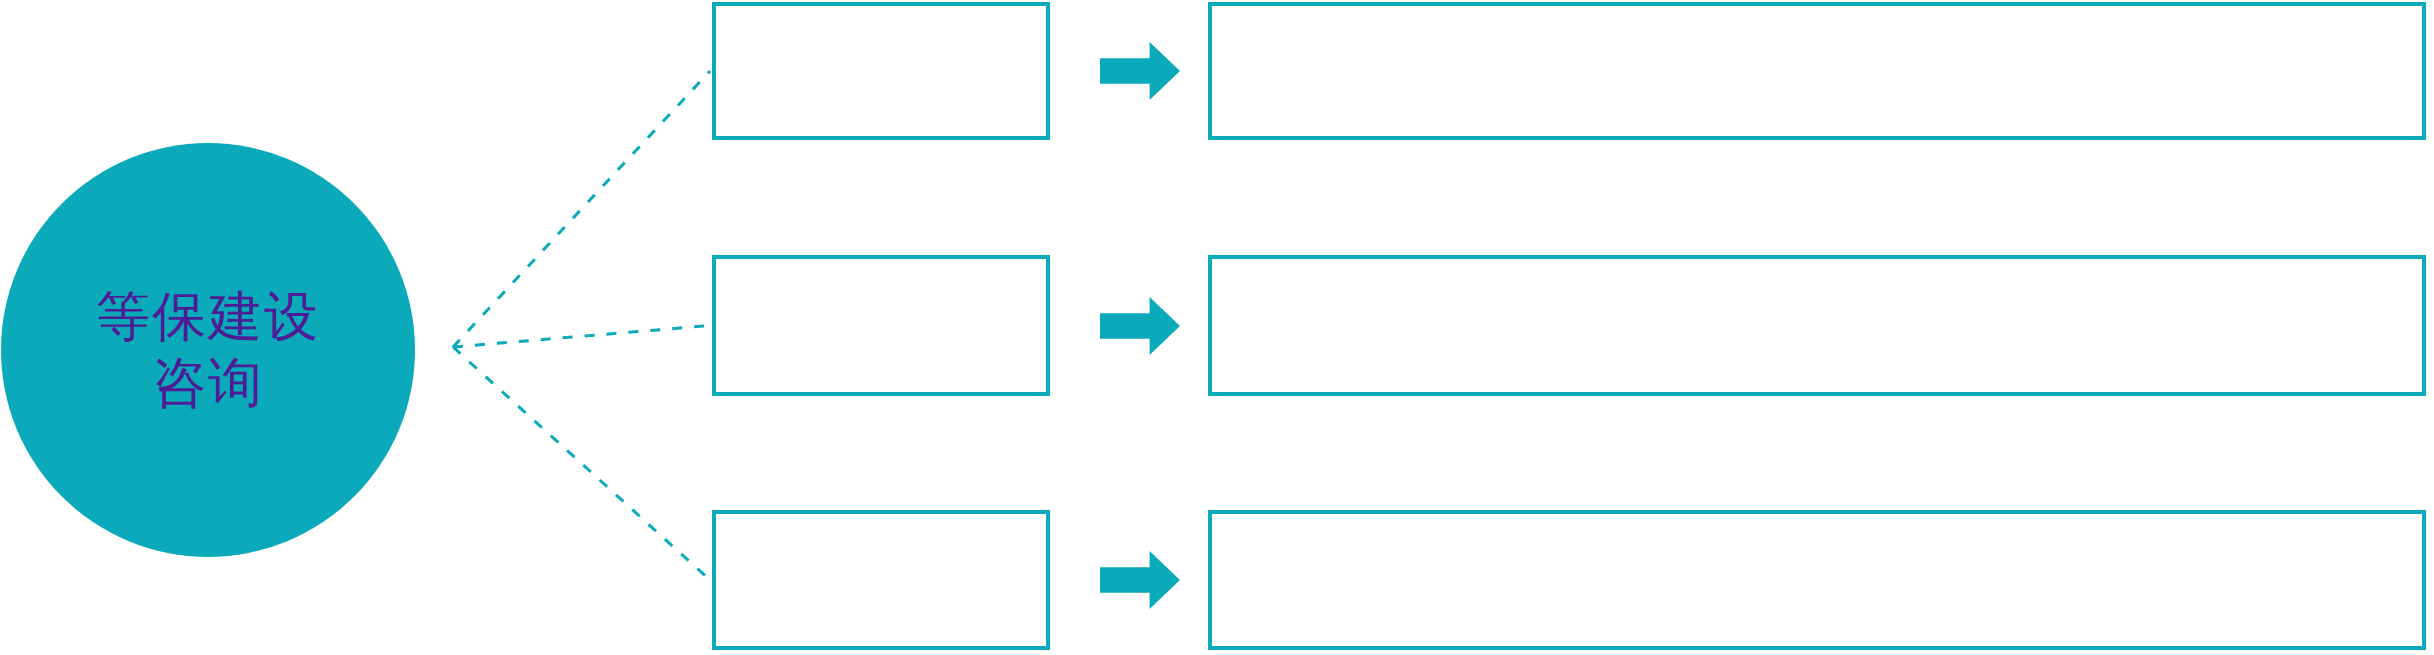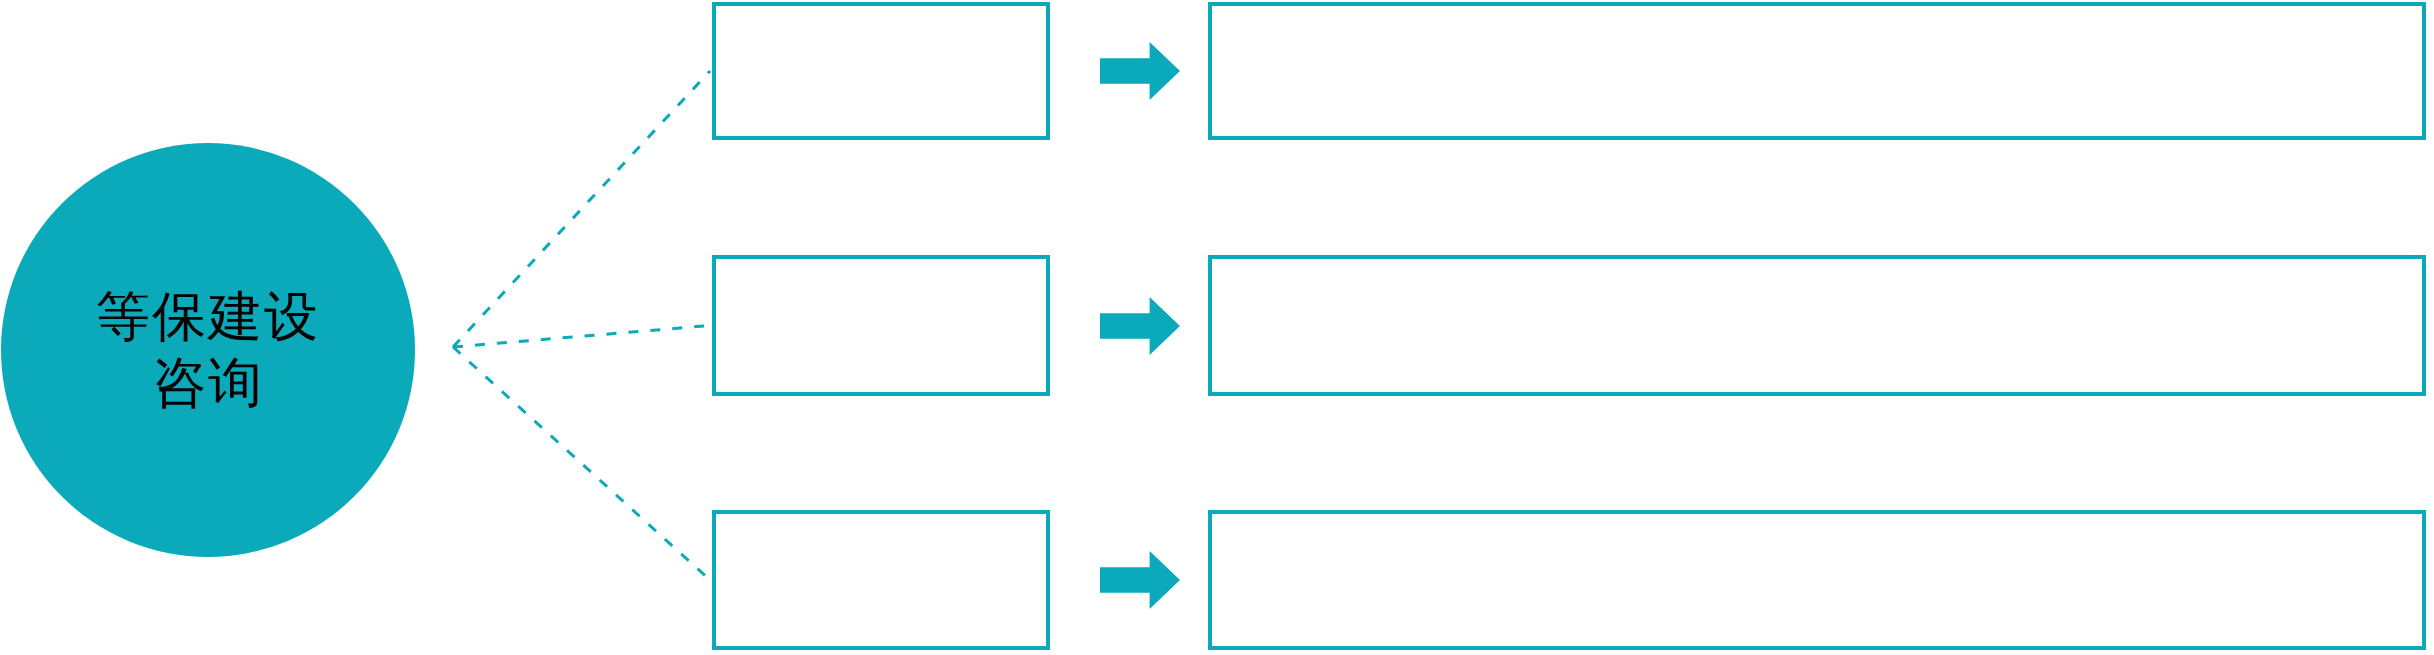--- a/index.html
+++ b/index.html
@@ -77,21 +77,21 @@
 
   <svg id="connector-layer" viewBox="0 0 2434 655" width="2434" height="655" aria-hidden="true">
     <g id="connector-group">
         <line x1="453" y1="347" x2="710" y2="71" stroke="#0AAABA" stroke-width="3" stroke-dasharray="10 12" stroke-linecap="butt"></line>
         <line x1="453" y1="347" x2="710" y2="325.5" stroke="#0AAABA" stroke-width="3" stroke-dasharray="10 12" stroke-linecap="butt"></line>
         <line x1="453" y1="347" x2="710" y2="580" stroke="#0AAABA" stroke-width="3" stroke-dasharray="10 12" stroke-linecap="butt"></line>
       </g>
   </svg>
 
   <div class="hub-circle" id="hub-node" style="left: 1px; top: 143px; width: 414px; height: 414px; background: rgb(10, 170, 186);">
-    <div class="hub-label" style="color: #000000;">等保建设
+    <div class="hub-label" style="color: #4c1d95;">等保建设
 咨询</div>
   </div>
 
   <div id="rows-host">
       <div class="node-box key-box" style="left: 712px; top: 2px; width: 338px; height: 138px; border: 4px solid rgb(10, 170, 186); background: rgb(255, 255, 255);">
         <div class="node-text" style="color: rgb(27, 27, 27);"></div>
       </div>
       <svg class="row-arrow" width="80" height="58" viewBox="0 0 80 58" style="left: 1100px; top: 42px;">
         <path d="M0,16.240000000000002 L49.6,16.240000000000002 L49.6,0 L80,29 L49.6,58 L49.6,41.76 L0,41.76 Z" fill="#0AAABA"></path>
       </svg>

